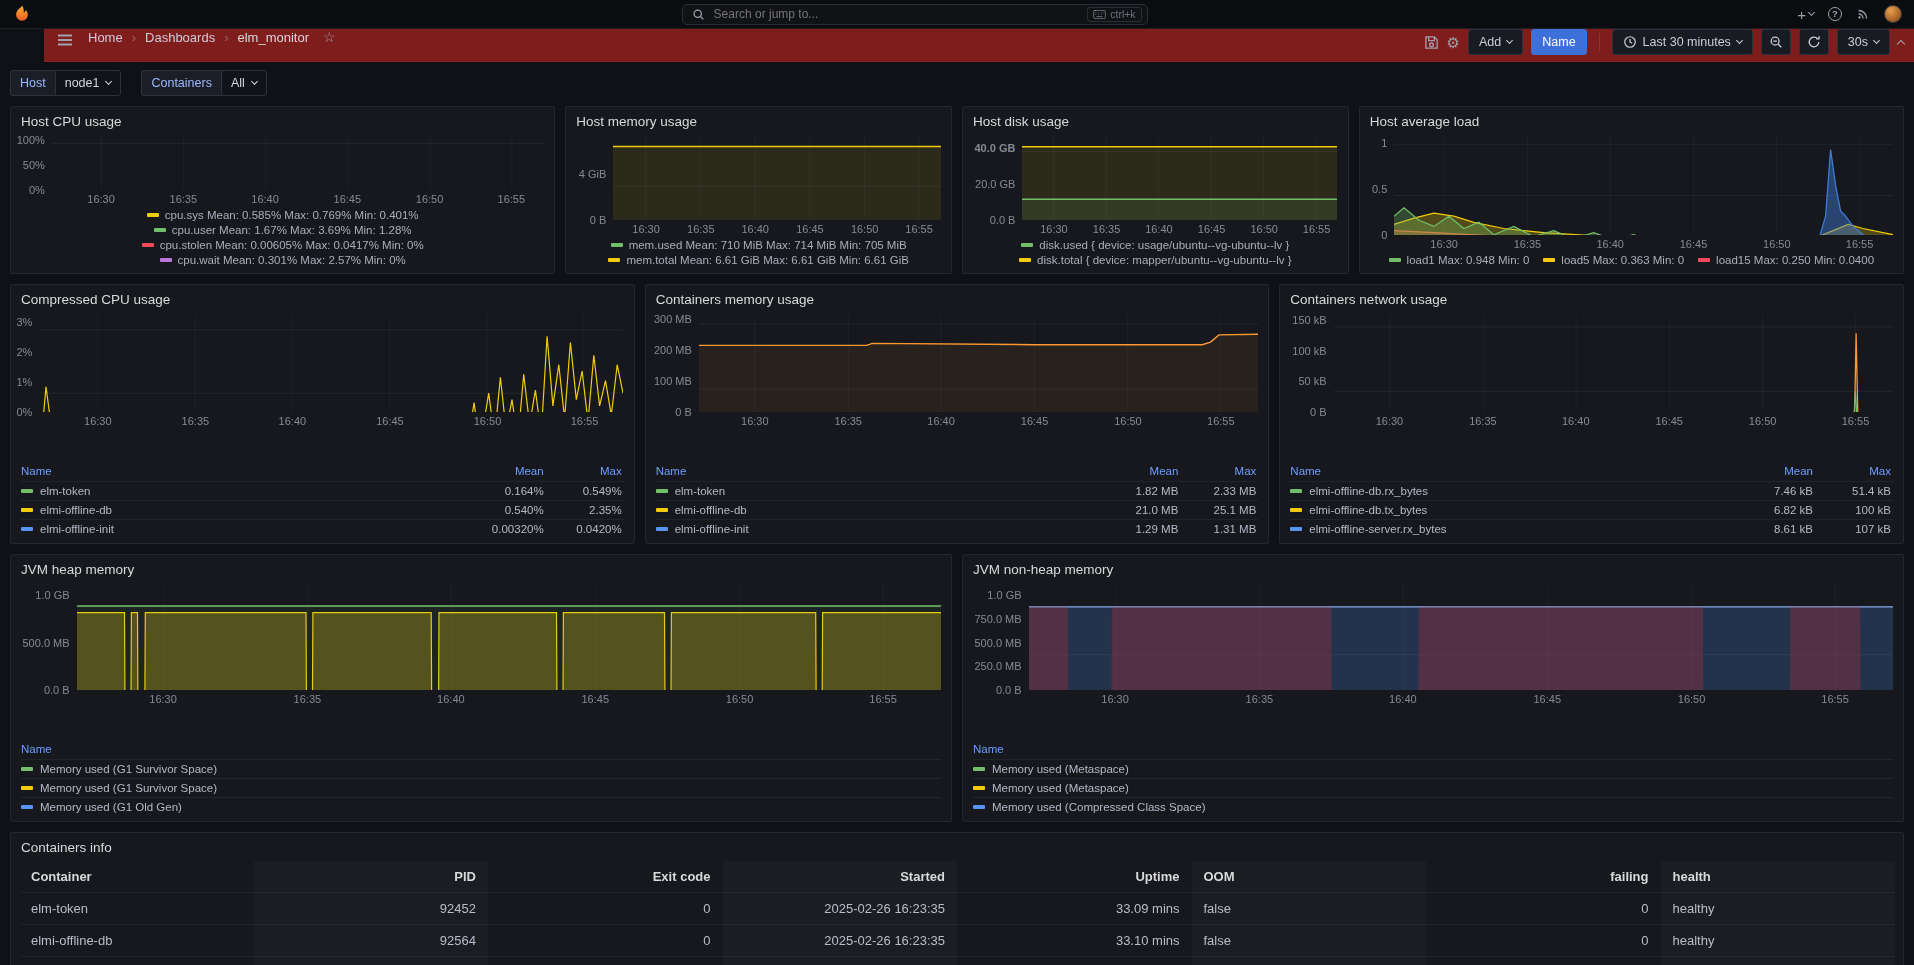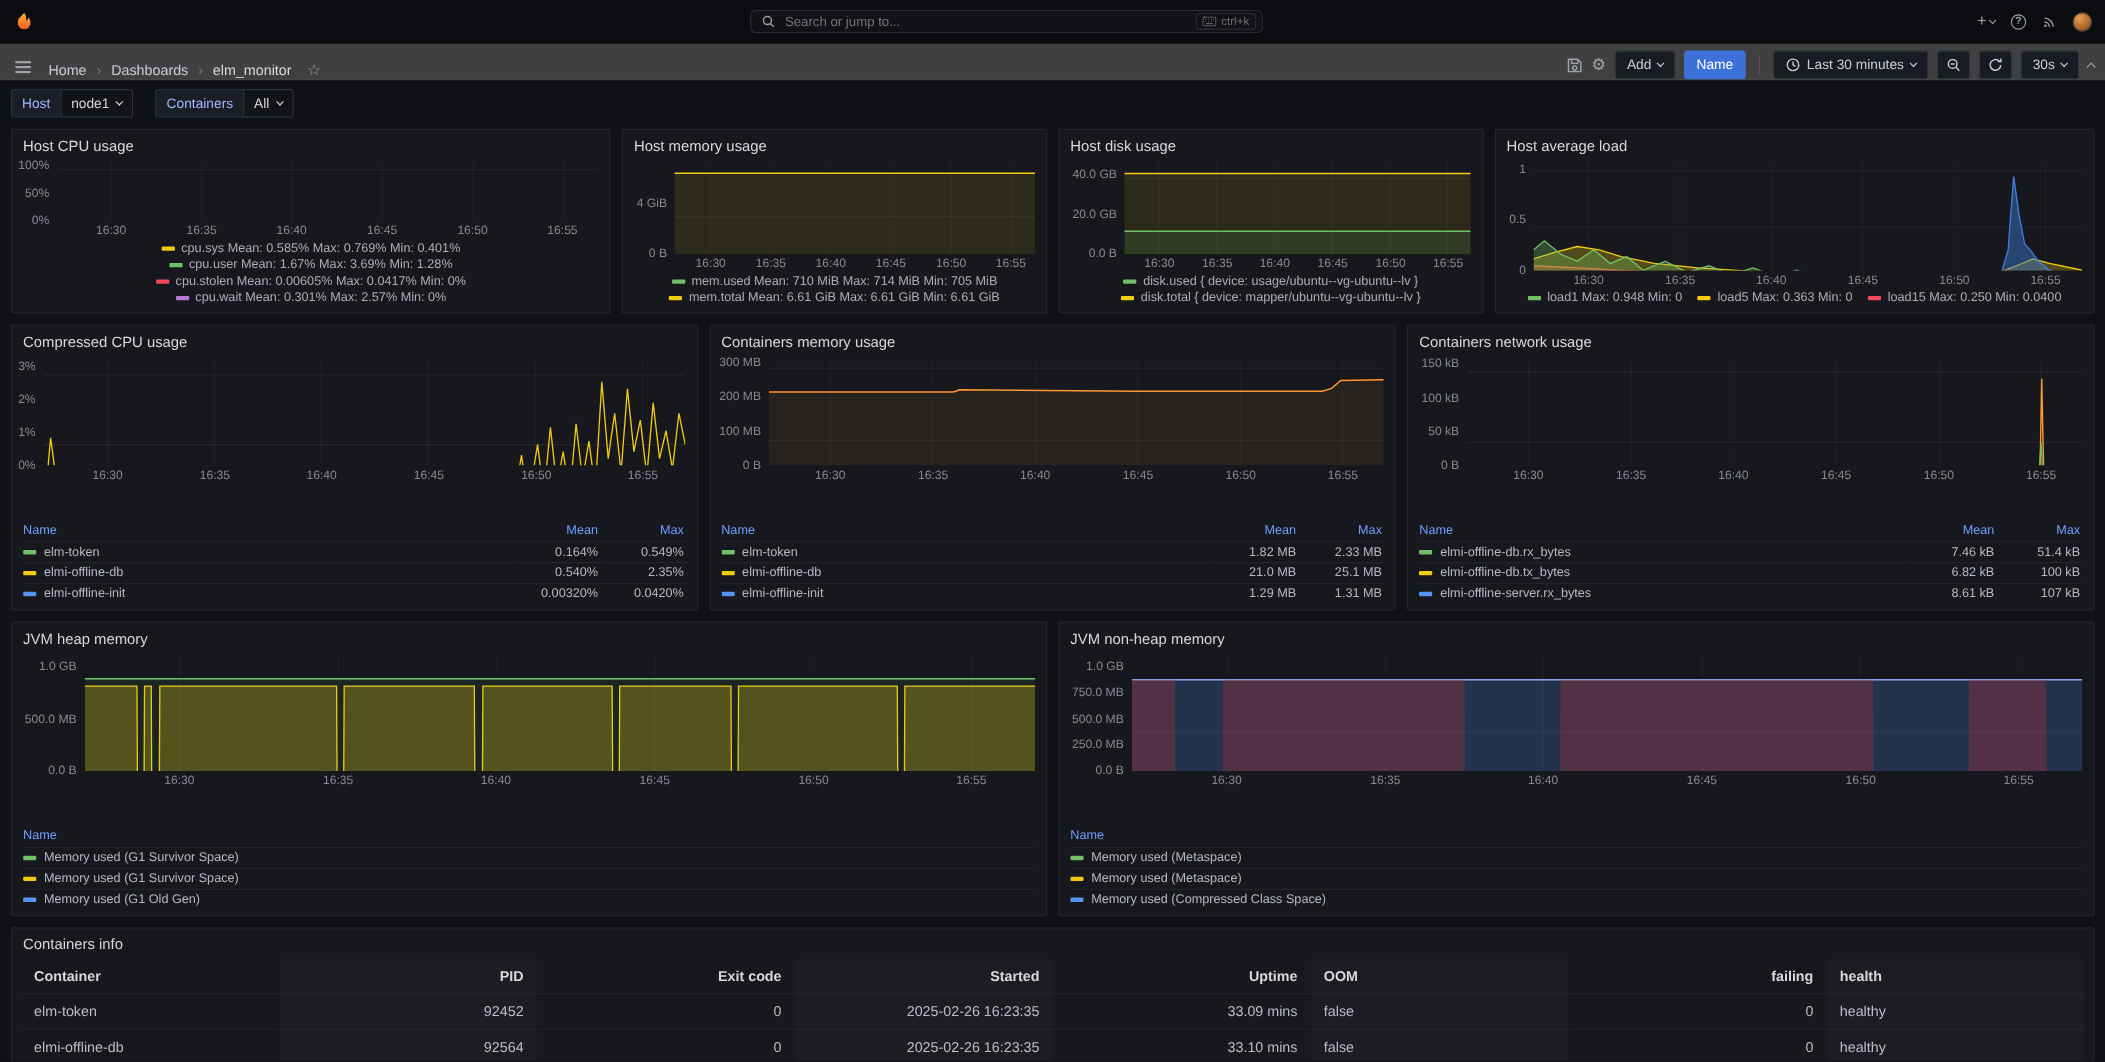--- a/index.html
+++ b/index.html
@@ -1,36 +1,36 @@
 <!DOCTYPE html>
 <html><head>
 <meta charset="utf-8">
 <style>
   *{box-sizing:border-box;}
   html,body{margin:0;padding:0;width:1914px;height:965px;overflow:hidden;background:#0f1116;
     font-family:"Liberation Sans","DejaVu Sans",sans-serif;color:#ccccdc;}
   
-  .topnav{height:40px;display:flex;align-items:center;padding:0 12px;background:#0b0c10;border-bottom:1px solid #1c1e24;}
+  .topnav{height:29px;display:flex;align-items:center;padding:0 12px;background:#0b0c10;border-bottom:1px solid #1c1e24;}
   .nav-left{display:flex;align-items:center;}
   .logo{display:inline-flex;width:20px;height:20px;cursor:pointer;}
   .nav-center{flex:1;display:flex;justify-content:center;}
   .searchbox{width:466px;height:21px;display:flex;align-items:center;gap:7px;padding:0 5px 0 9px;
     background:#101216;border:1px solid #2b2e36;border-radius:5px;cursor:text;}
   .searchbox input{flex:1;background:none;border:none;outline:none;color:rgba(204,204,220,0.6);font-size:12px;font-family:inherit;}
   .kbd{display:flex;align-items:center;gap:4px;border:1px solid #2b2e36;border-radius:3px;padding:0 5px;height:15px;
     font-size:10.5px;color:rgba(204,204,220,0.5);white-space:nowrap;}
   .nav-right{display:flex;align-items:center;gap:14px;}
   .icon-btn{color:#9da2ab;display:inline-flex;align-items:center;gap:3px;cursor:pointer;font-size:13px;line-height:1;}
   .help{width:14px;height:14px;border:1.3px solid currentColor;border-radius:50%;display:grid;place-items:center;
     font-size:9.5px;font-weight:bold;}
   .plus{font-size:15px;font-weight:400;}
   .avatar{width:18px;height:18px;border-radius:50%;cursor:pointer;
     background:radial-gradient(circle at 35% 30%,#e8a050 0%,#b06a2a 55%,#7a4018 100%);border:1px solid #3a3d44;}
   
-  .subnav{height:33px;display:flex;align-items:flex-end;padding:0 10px;background:#404040;border-bottom:1px solid rgba(255,255,255,0.04);}
+  .subnav{height:33px;display:flex;align-items:flex-start;padding:0 10px;background:#7f1d1d;border-bottom:1px solid rgba(255,255,255,0.04);margin-left:44px;}
   .burger-wrap{display:grid;place-items:center;width:22px;height:22px;cursor:pointer;}
   .burger{display:inline-block;width:14px;height:2px;background:#9da2ab;box-shadow:0 -4.5px 0 #9da2ab,0 4.5px 0 #9da2ab;}
   .breadcrumb{display:flex;align-items:center;gap:9px;margin-left:12px;font-size:13px;}
   .breadcrumb a{color:#ccccdc;text-decoration:none;cursor:pointer;}
   .bc-sep{color:rgba(204,204,220,0.4);font-size:13px;}
   .bc-current{color:#d8d9da;}
   .star{color:#9da2ab;font-size:14px;margin-left:5px;cursor:pointer;}
   .sn-right{margin-left:auto;display:flex;align-items:center;gap:8px;}
   .btn{display:inline-flex;align-items:center;gap:6px;height:26px;padding:0 10px;background:#181b22;
     border:1px solid #2e323b;border-radius:3px;color:#ccccdc;font-size:12.5px;cursor:pointer;font-family:inherit;white-space:nowrap;}
@@ -314,21 +314,21 @@
         </div>
       </div>
   </section>
 
   <section class="panel c5">
     <h2 class="ptitle">Host disk usage</h2>
     <div class="chart">
         <div class="y-axis" style="width: 53.4px;">
           <span class="ytick" style="top: 100%;">0.0 B</span>
           <span class="ytick" style="top: 56.9892%;">20.0 GB</span>
-          <span class="ytick" style="top: 13.9785%;">40.0 GB</span>
+          <span class="ytick" style="top: 13.9785%; font-weight: bold;">40.0 GB</span>
         </div>
         <div class="plot">
           <svg width="315" height="111">
             <line x1="31.5" y1="0" x2="31.5" y2="111" stroke="rgba(204,204,220,0.05)"></line>
             <line x1="84.105" y1="0" x2="84.105" y2="111" stroke="rgba(204,204,220,0.05)"></line>
             <line x1="136.395" y1="0" x2="136.395" y2="111" stroke="rgba(204,204,220,0.05)"></line>
             <line x1="189" y1="0" x2="189" y2="111" stroke="rgba(204,204,220,0.05)"></line>
             <line x1="241.60500000000002" y1="0" x2="241.60500000000002" y2="111" stroke="rgba(204,204,220,0.05)"></line>
             <line x1="293.89500000000004" y1="0" x2="293.89500000000004" y2="111" stroke="rgba(204,204,220,0.05)"></line>
             <line x1="0" y1="63.25806451612903" x2="315" y2="63.25806451612903" stroke="rgba(204,204,220,0.08)"></line>

